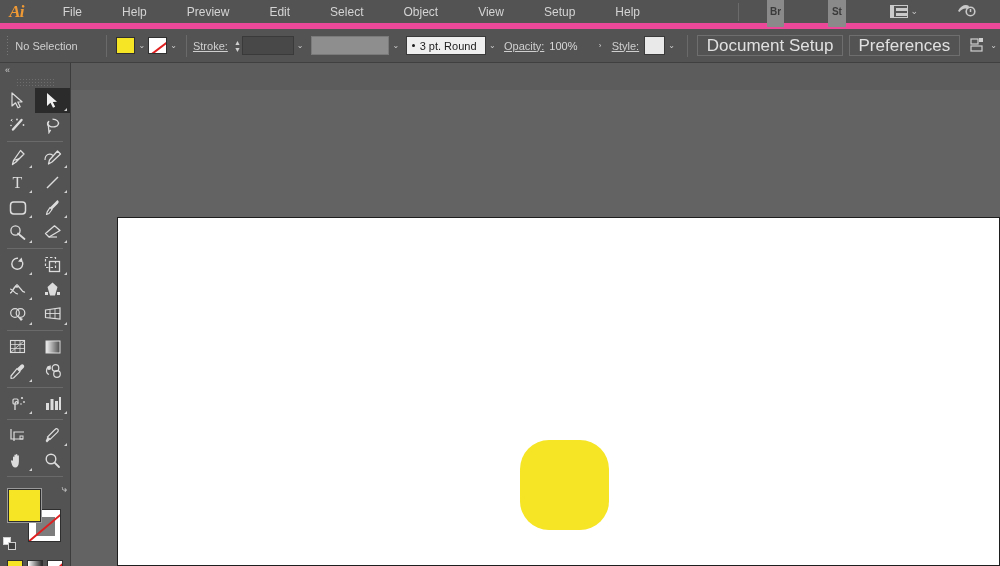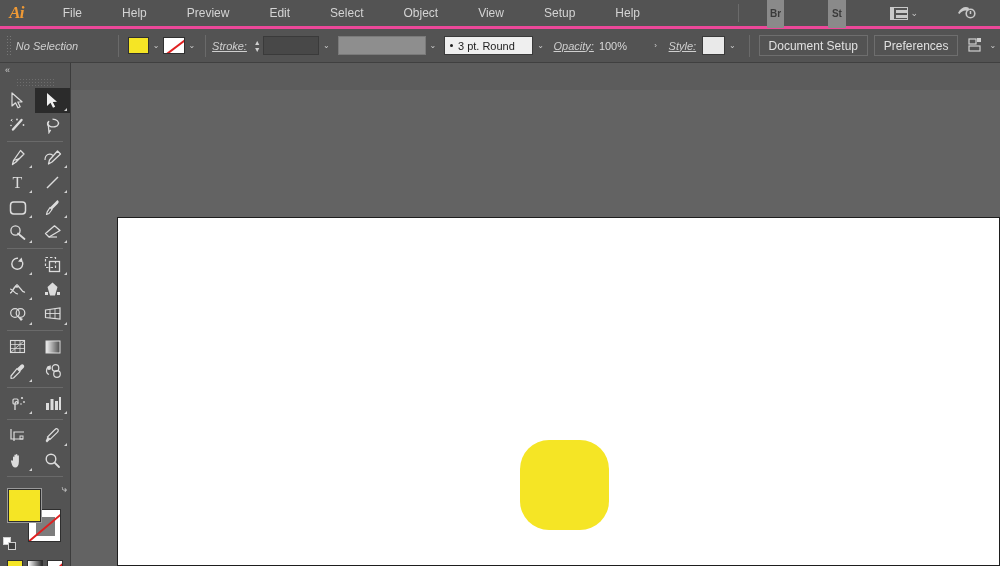--- a/index.html
+++ b/index.html
@@ -7,21 +7,21 @@
     width:1000px; height:566px; overflow:hidden;
     background:#5c5c5c;
     font-family:"Liberation Sans", sans-serif;
     -webkit-font-smoothing:antialiased;
   }
   .app{ position:relative; width:1000px; height:566px; background:#5c5c5c; }
 
   
   .menubar{
     position:absolute; left:0; top:0; width:1000px; height:29px;
-    background:#535353; border-bottom:3px solid #ec4899;
+    background:#535353; border-bottom:6px solid #ec4899;
     display:flex; align-items:center;gap:20px;
   }
   .ai-logo{
     width:34px; height:29px; display:flex; align-items:center; justify-content:center;
     color:#f09a35; font-size:17px; font-weight:bold; font-style:italic;
     font-family:"Liberation Serif", serif; letter-spacing:-1px;
   }
   .menu-item{
     height:29px; padding:0 10px; display:flex; align-items:center;
     color:#d4d4d4; font-size:12px; white-space:nowrap; cursor:default;
@@ -39,21 +39,21 @@
   .ws-glyph i:last-child{ width:100%; height:3px; margin:2px 0 0 2px; box-shadow:0 5px 0 #c9c9c9; }
   .chev{ color:#c9c9c9; font-size:9px; line-height:1; }
   .search-icon{ margin-left:14px; color:#c9c9c9; font-size:15px; }
 
   
   .controlbar{
     position:absolute; left:0; top:29px; width:1000px; height:34px;
     background:#535353; border-bottom:1px solid #404040;
     display:flex; align-items:center; padding-left:6px;
   }
-  .cb-label{ color:#cfcfcf; font-size:11px; white-space:nowrap;font-style:italic; }
+  .cb-label{ color:#cfcfcf; font-size:11px; white-space:nowrap; }
   .cb-label.ul{ text-decoration:underline; }
   .grip{ width:5px; height:22px; margin-right:5px;
     background-image:radial-gradient(#777 1px, transparent 1px);
     background-size:3px 3px; }
   .vdiv{ width:1px; height:22px; background:#6a6a6a; margin:0 9px; }
   .swatch{
     width:22px; height:17px; border:1px solid #303030; position:relative; background:#fff;
   }
   .swatch.fill{ background:#f5e525; }
   .swatch.none{ background:#ffffff; overflow:hidden; }
@@ -72,21 +72,21 @@
     display:flex; align-items:center; color:#d8d8d8; font-size:11px; padding:8px 5px;
   }
   .field.wt{ width:58px; }
   .field.profile{ width:90px; background:#8e8e8e; border-color:#7a7a7a; }
   .field.brush{ width:92px; background:#efefef; color:#1d1d1d; gap:5px; }
   .field.brush .dot{ width:3px; height:3px; border-radius:50%; background:#1d1d1d; }
   .field.opacity{ width:56px; background:transparent; border:none; }
   .style-box{ width:24px; height:19px; background:#e9e9e9; border:1px solid #3a3a3a; }
   .btn{
     height:21px; padding:0 9px; border:1px solid #6e6e6e; background:#535353;
-    color:#e0e0e0; font-size:12px; display:flex; align-items:center; white-space:nowrap;
+    color:#e0e0e0; font-size:17px; display:flex; align-items:center; white-space:nowrap;
   }
   .align-glyph{ width:17px; height:15px; position:relative; margin-left:10px; }
 
   
   .tabbar{
     position:absolute; left:0; top:63px; width:1000px; height:27px;
     background:#3f3f3f;
   }
   .doctab{
     position:absolute; left:74px; top:0; height:27px;

